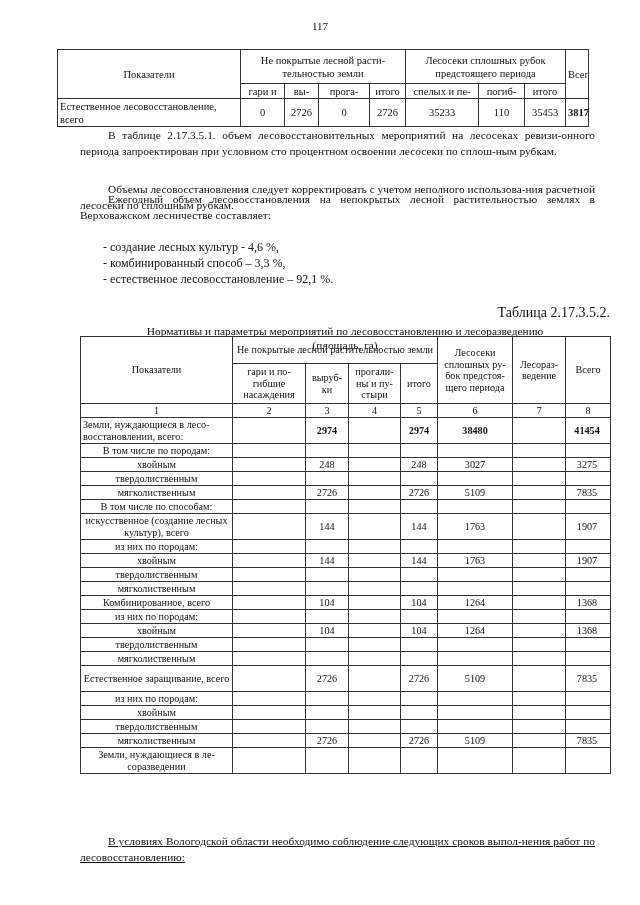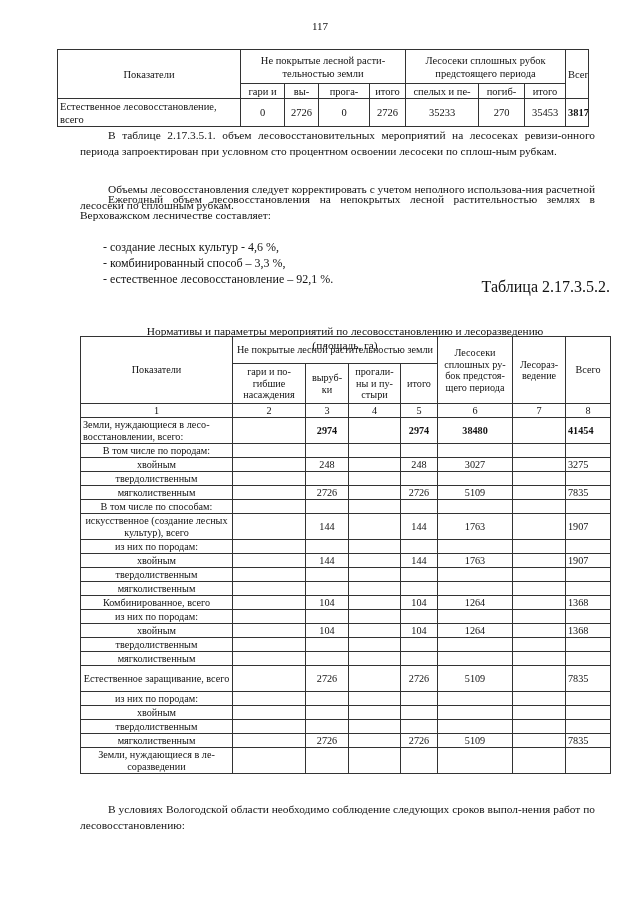--- a/index.html
+++ b/index.html
@@ -9,26 +9,26 @@
   table { border-collapse:collapse; position:absolute; table-layout:fixed; }
   td, th { border:1px solid #333; font-weight:normal; font-size:10.5px; line-height:12px;
            text-align:center; vertical-align:middle; padding:0 2px; overflow:hidden; }
   .t1 { top:49px; left:57px; width:531px; }
   .t1 td, .t1 th { font-size:10.5px; line-height:13px; }
   .left { text-align:left; }
   .b { font-weight:bold; }
   .para { position:absolute; left:80px; width:515px; font-size:11.4px; line-height:16px; text-align:justify; }
   .indent { text-indent:28px; }
   .bullet { position:absolute; left:103px; font-size:12px; line-height:16px; }
-  .tabnum { position:absolute; top:278px; right:30px; font-size:16px; }
+  .tabnum { position:absolute; top:305px; right:30px; font-size:14px; }
   .cap { position:absolute; left:80px; width:530px; text-align:center; font-size:11.4px; line-height:14px;margin-top:16px; }
   .t2 { top:336px; left:80px; width:530px; }
   .t2 td, .t2 th { font-size:10.2px; line-height:11.5px; }
   .t2 tr.r { height:14px; }
-  .num { text-align:left; padding-right:4px; }
+  .num { text-align:center; padding-right:4px; }
 </style>
 </head>
 <body>
 
 <div class="pagenum">117</div>
 
 <table class="t1">
   <colgroup>
     <col style="width:183px">
       <col style="width:44px">
@@ -56,21 +56,21 @@
     <th>погиб-</th>
     <th>итого</th>
   </tr>
   <tr style="height:28px">
     <td class="left">Естественное лесовосстановление, всего</td>
     <td>0</td>
     <td>2726</td>
     <td>0</td>
     <td>2726</td>
     <td>35233</td>
-    <td>270</td>
+    <td>110</td>
     <td>35453</td>
     <td class="b">38179</td>
   </tr>
 </tbody>
   </table>
 
 <div class="para indent" style="top:127px;">В таблице 2.17.3.5.1. объем лесовосстановительных мероприятий на лесосеках ревизи-онного периода запроектирован при условном сто процентном освоении лесосеки по сплош-ным рубкам.</div>
 <div class="para indent" style="top:181px;">Объемы лесовосстановления следует корректировать с учетом неполного использова-ния расчетной лесосеки по сплошным рубкам.</div>
 <div class="para indent" style="top:191px;">Ежегодный объем лесовосстановления на непокрытых лесной растительностью землях в Верховажском лесничестве составляет:</div>
 <div class="bullet" style="top:239px;">- создание лесных культур - 4,6 %,</div>
@@ -334,13 +334,13 @@
         <td class=""></td>
         <td class=""></td>
         <td class=""></td>
         <td class=""></td>
         <td class=""></td>
         <td class="num"></td>
       </tr>
     </tbody>
 </table>
 
-<div class="para indent" style="top:801px;">В условиях Вологодской области необходимо соблюдение следующих сроков выпол-нения работ по лесовосстановлению:</div>
+<div class="para indent" style="top:833px;text-decoration:underline;">В условиях Вологодской области необходимо соблюдение следующих сроков выпол-нения работ по лесовосстановлению:</div>
 
 </body></html>

